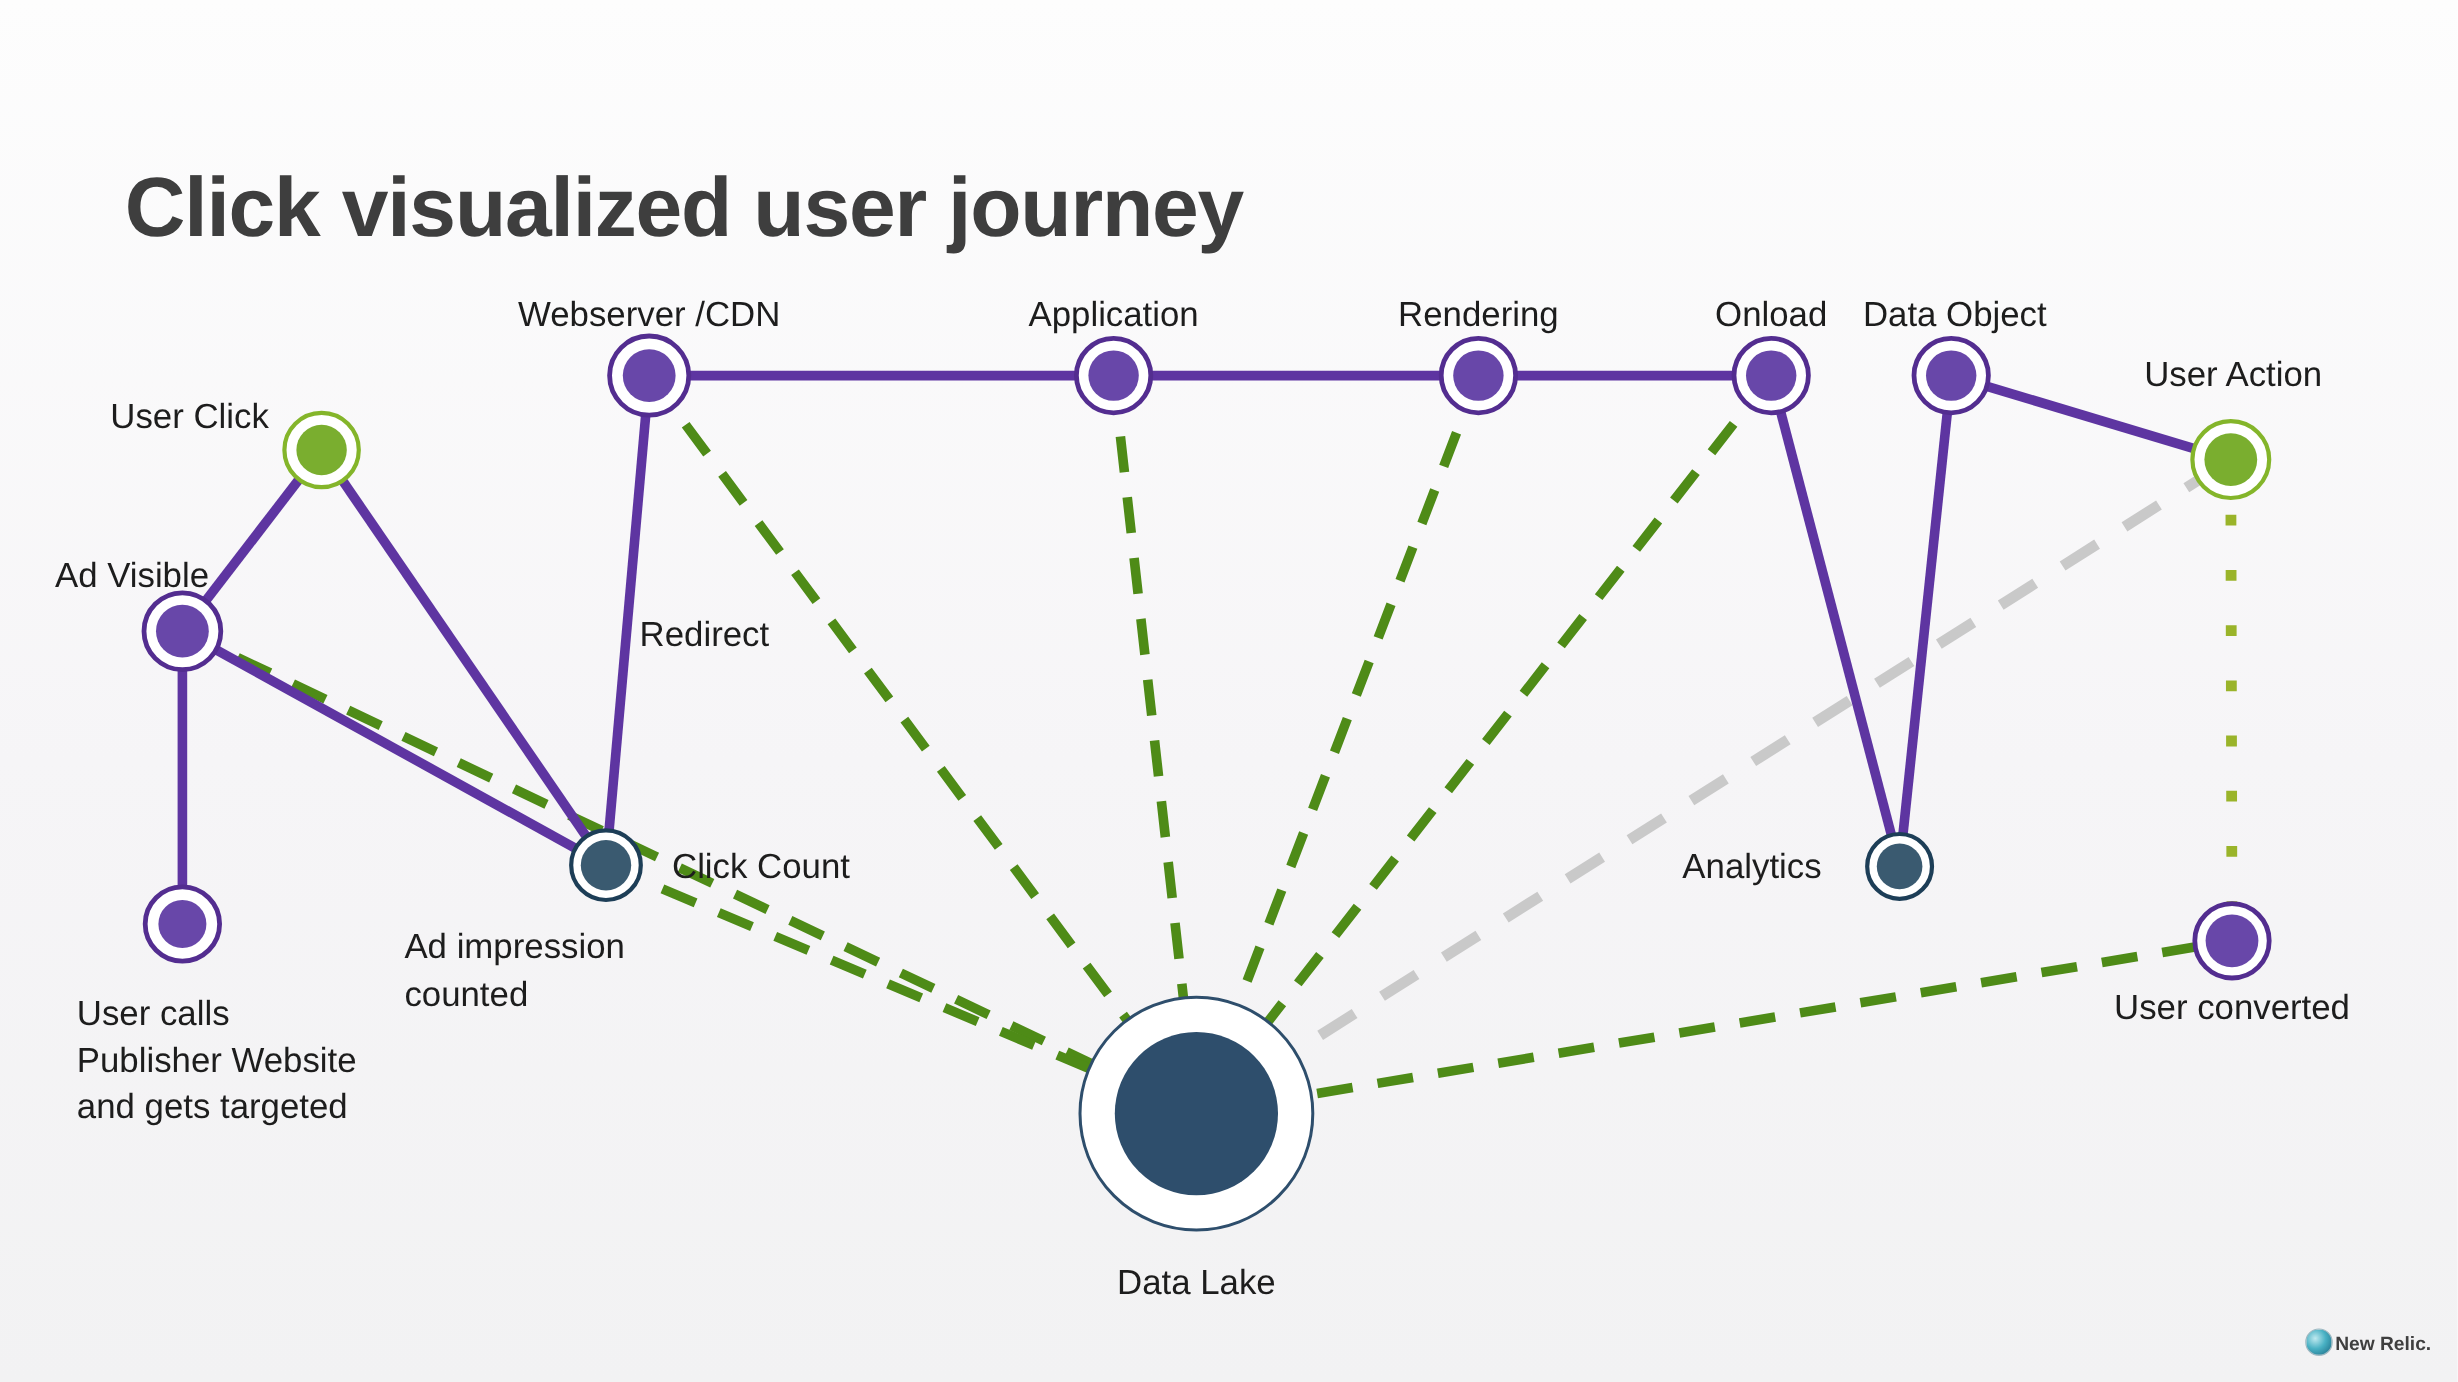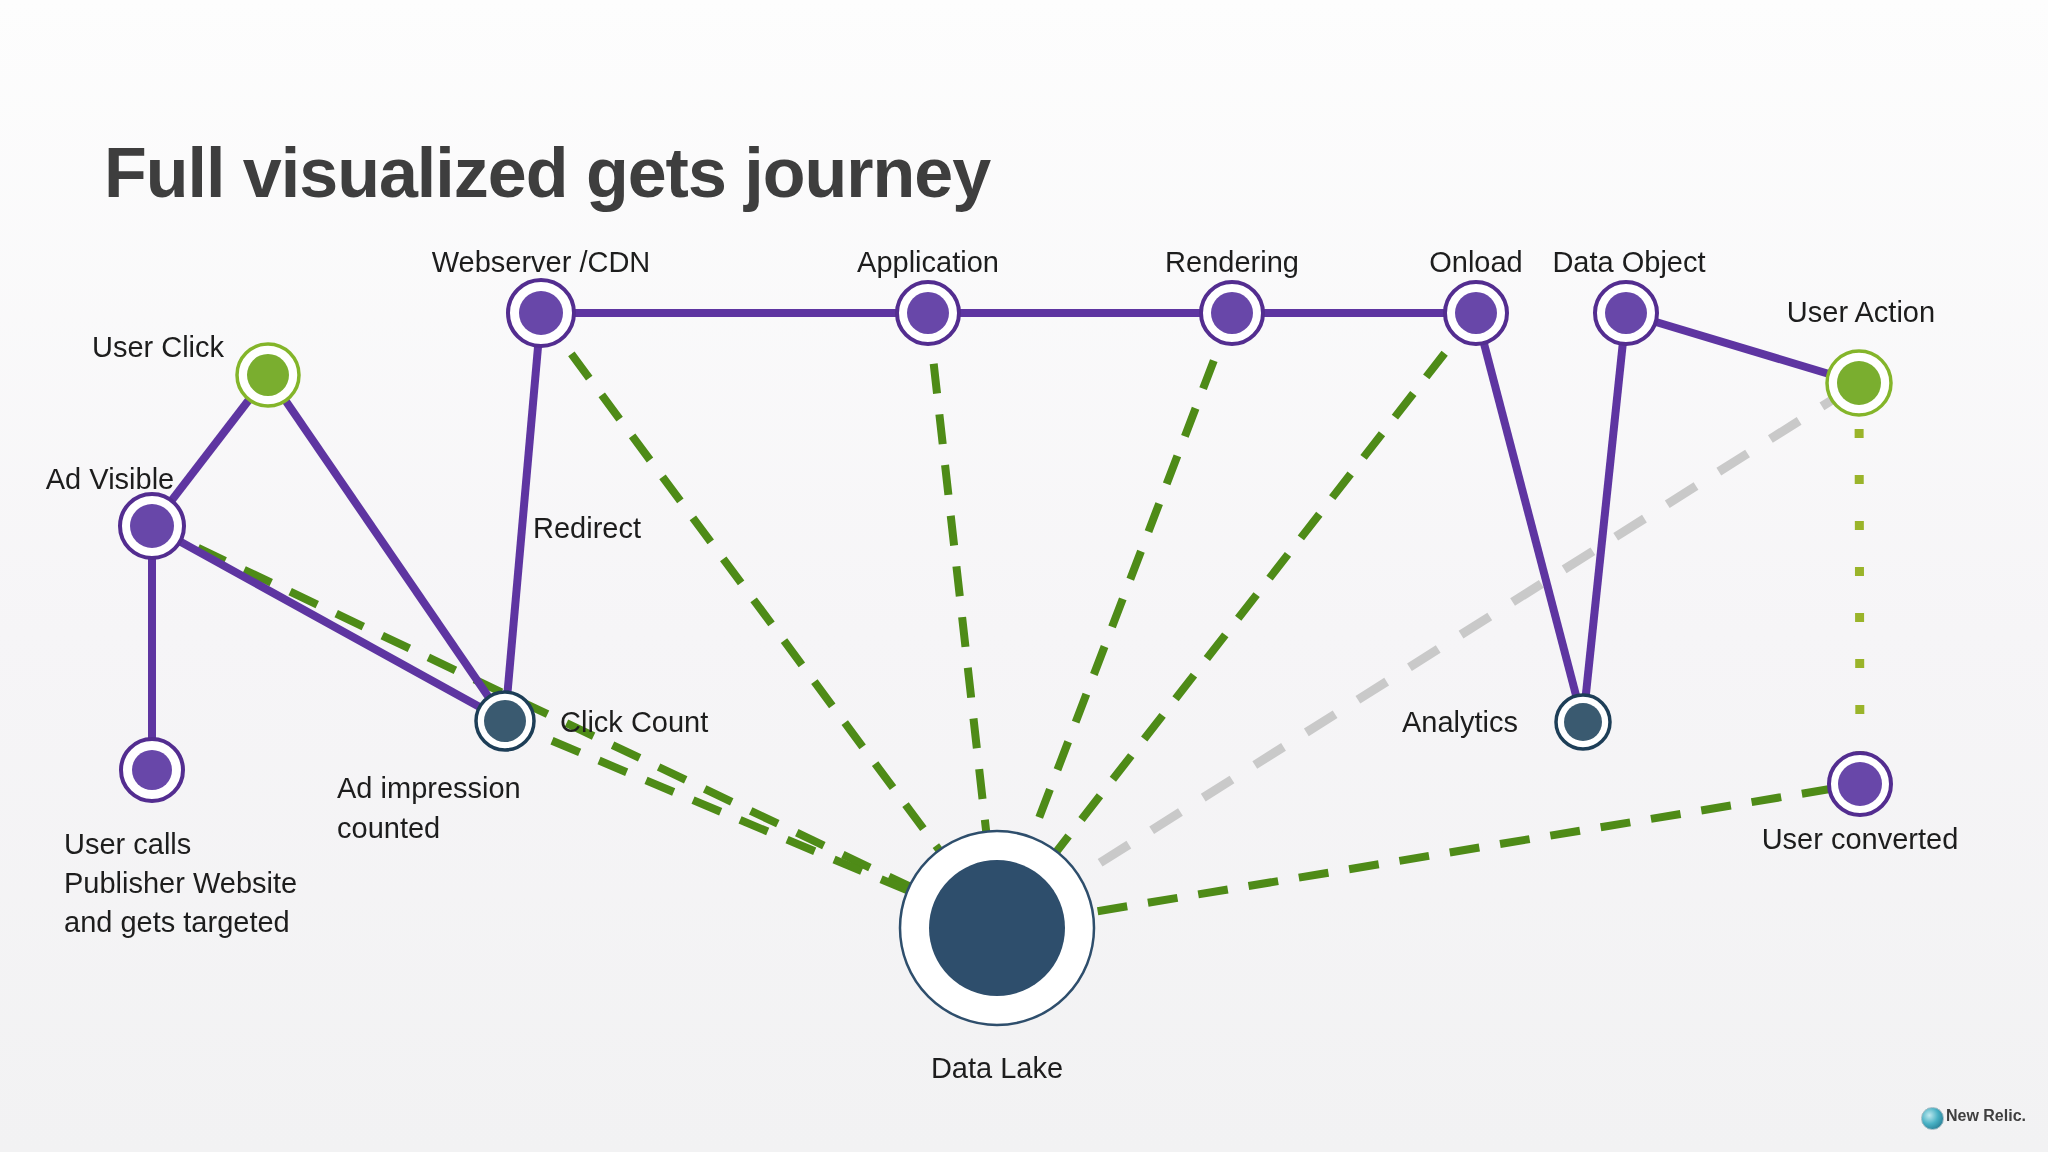--- a/index.html
+++ b/index.html
@@ -14,34 +14,34 @@
     font-size:70px;font-weight:bold;letter-spacing:-1px;
     color:#3e3e3e;white-space:nowrap;
   }
   svg.graph{position:absolute;left:0;top:0;}
   svg text{
     font-family:"Liberation Sans",sans-serif;
     font-size:29px;fill:#1d1d1d;
   }
   .logo{
     position:absolute;right:22px;bottom:22px;
-    display:flex;align-items:flex-start;gap:2px;
+    display:flex;align-items:flex-end;gap:2px;
   }
   .logo-icon{
     width:21px;height:21px;border-radius:50%;
     background:radial-gradient(circle at 35% 35%,#bfe9ef 0%,#49b1c4 45%,#17657f 100%);
     border:1px solid #9fb9c2;
   }
   .logo-text{font-size:16px;font-weight:bold;color:#3f3f3f;}
 </style>
 </head>
 <body>
 
 <div class="slide">
-  <h1 class="title">Full visualized gets journey</h1>
+  <h1 class="title">Click visualized user journey</h1>
 
   <svg class="graph" id="graph-svg" width="2048" height="1152" viewBox="0 0 2048 1152">
       <line x1="997" y1="928" x2="1859" y2="383" stroke="#c9c9c9" stroke-width="9" stroke-dasharray="34 27"></line>
       <line x1="1859" y1="383" x2="1860" y2="784" stroke="#9ab42a" stroke-width="9" stroke-dasharray="9 37"></line>
       <line x1="152" y1="526" x2="997" y2="928" stroke="#4e8b17" stroke-width="8" stroke-dasharray="30 21"></line>
       <line x1="505" y1="721" x2="997" y2="928" stroke="#4e8b17" stroke-width="8" stroke-dasharray="30 21"></line>
       <line x1="541" y1="313" x2="997" y2="928" stroke="#4e8b17" stroke-width="8" stroke-dasharray="30 21"></line>
       <line x1="928" y1="313" x2="997" y2="928" stroke="#4e8b17" stroke-width="8" stroke-dasharray="30 21"></line>
       <line x1="1232" y1="313" x2="997" y2="928" stroke="#4e8b17" stroke-width="8" stroke-dasharray="30 21"></line>
       <line x1="1476" y1="313" x2="997" y2="928" stroke="#4e8b17" stroke-width="8" stroke-dasharray="30 21"></line>

